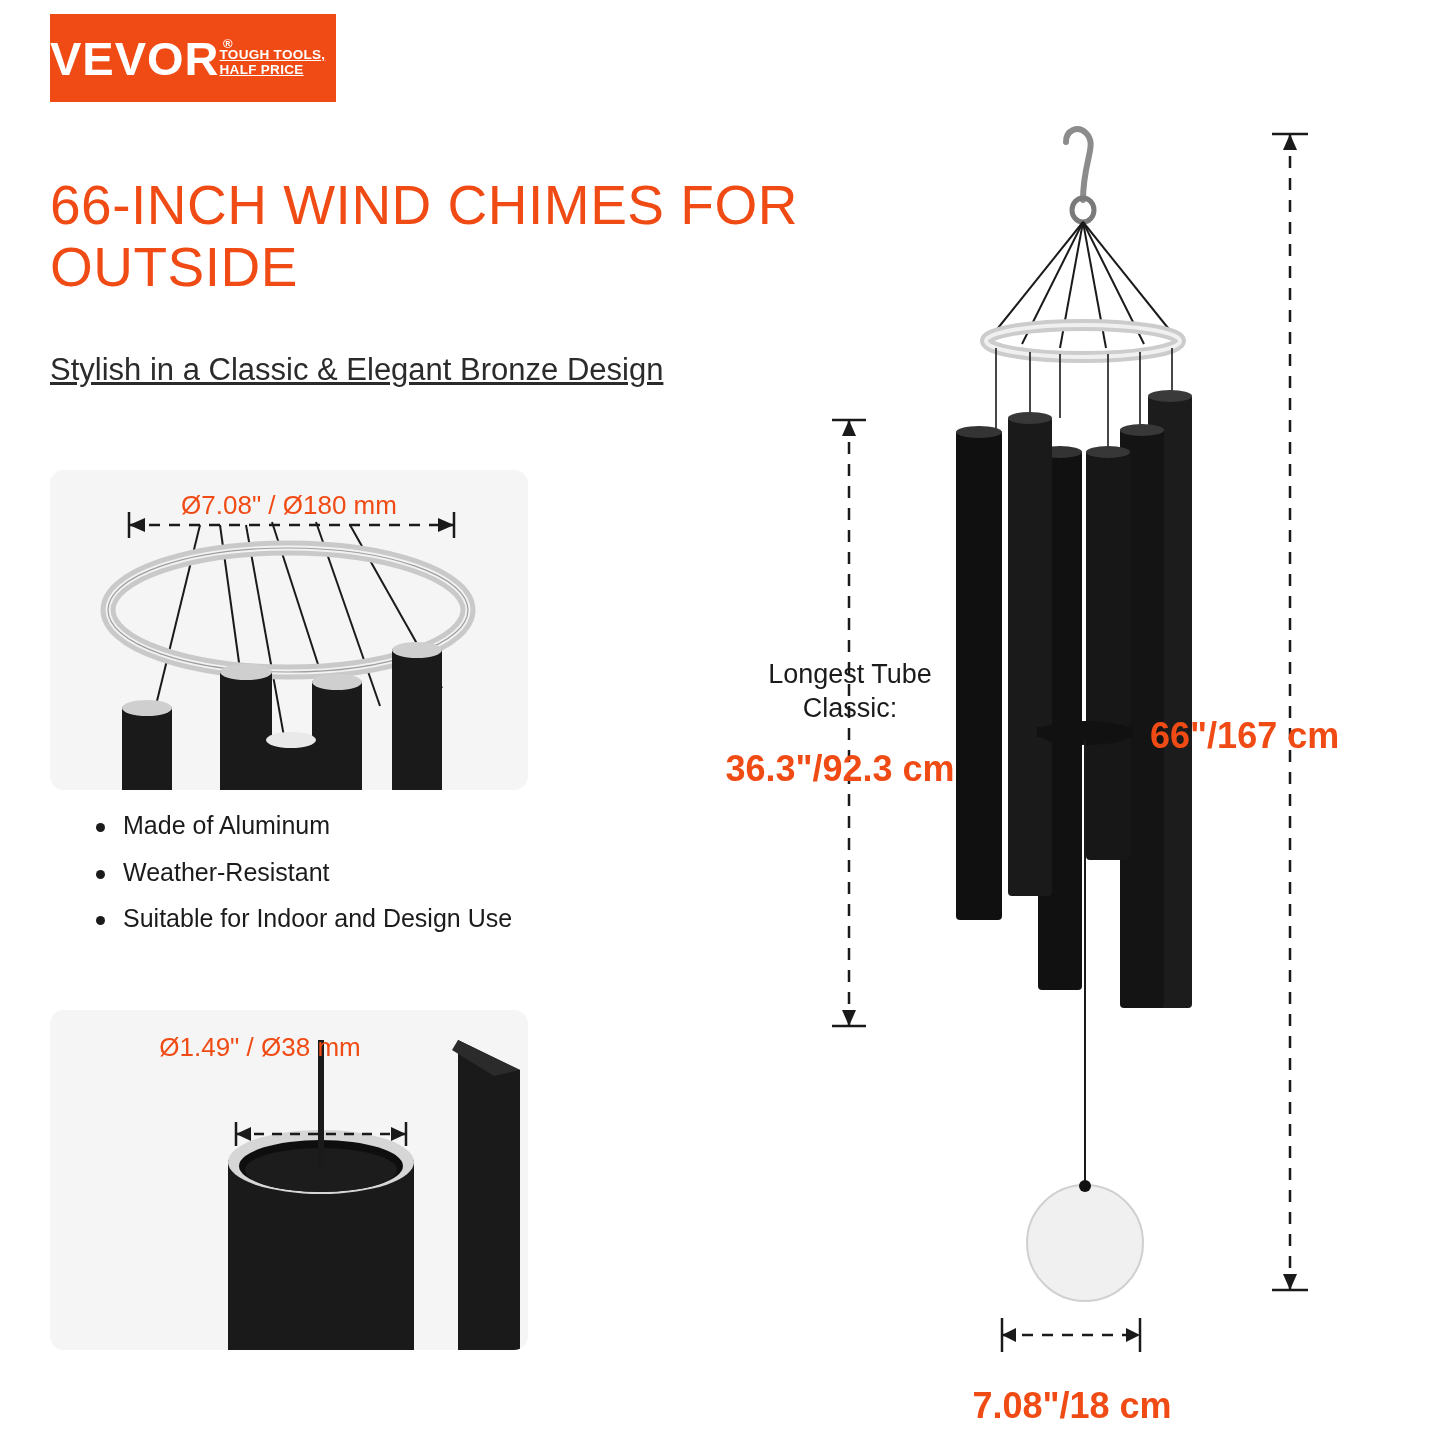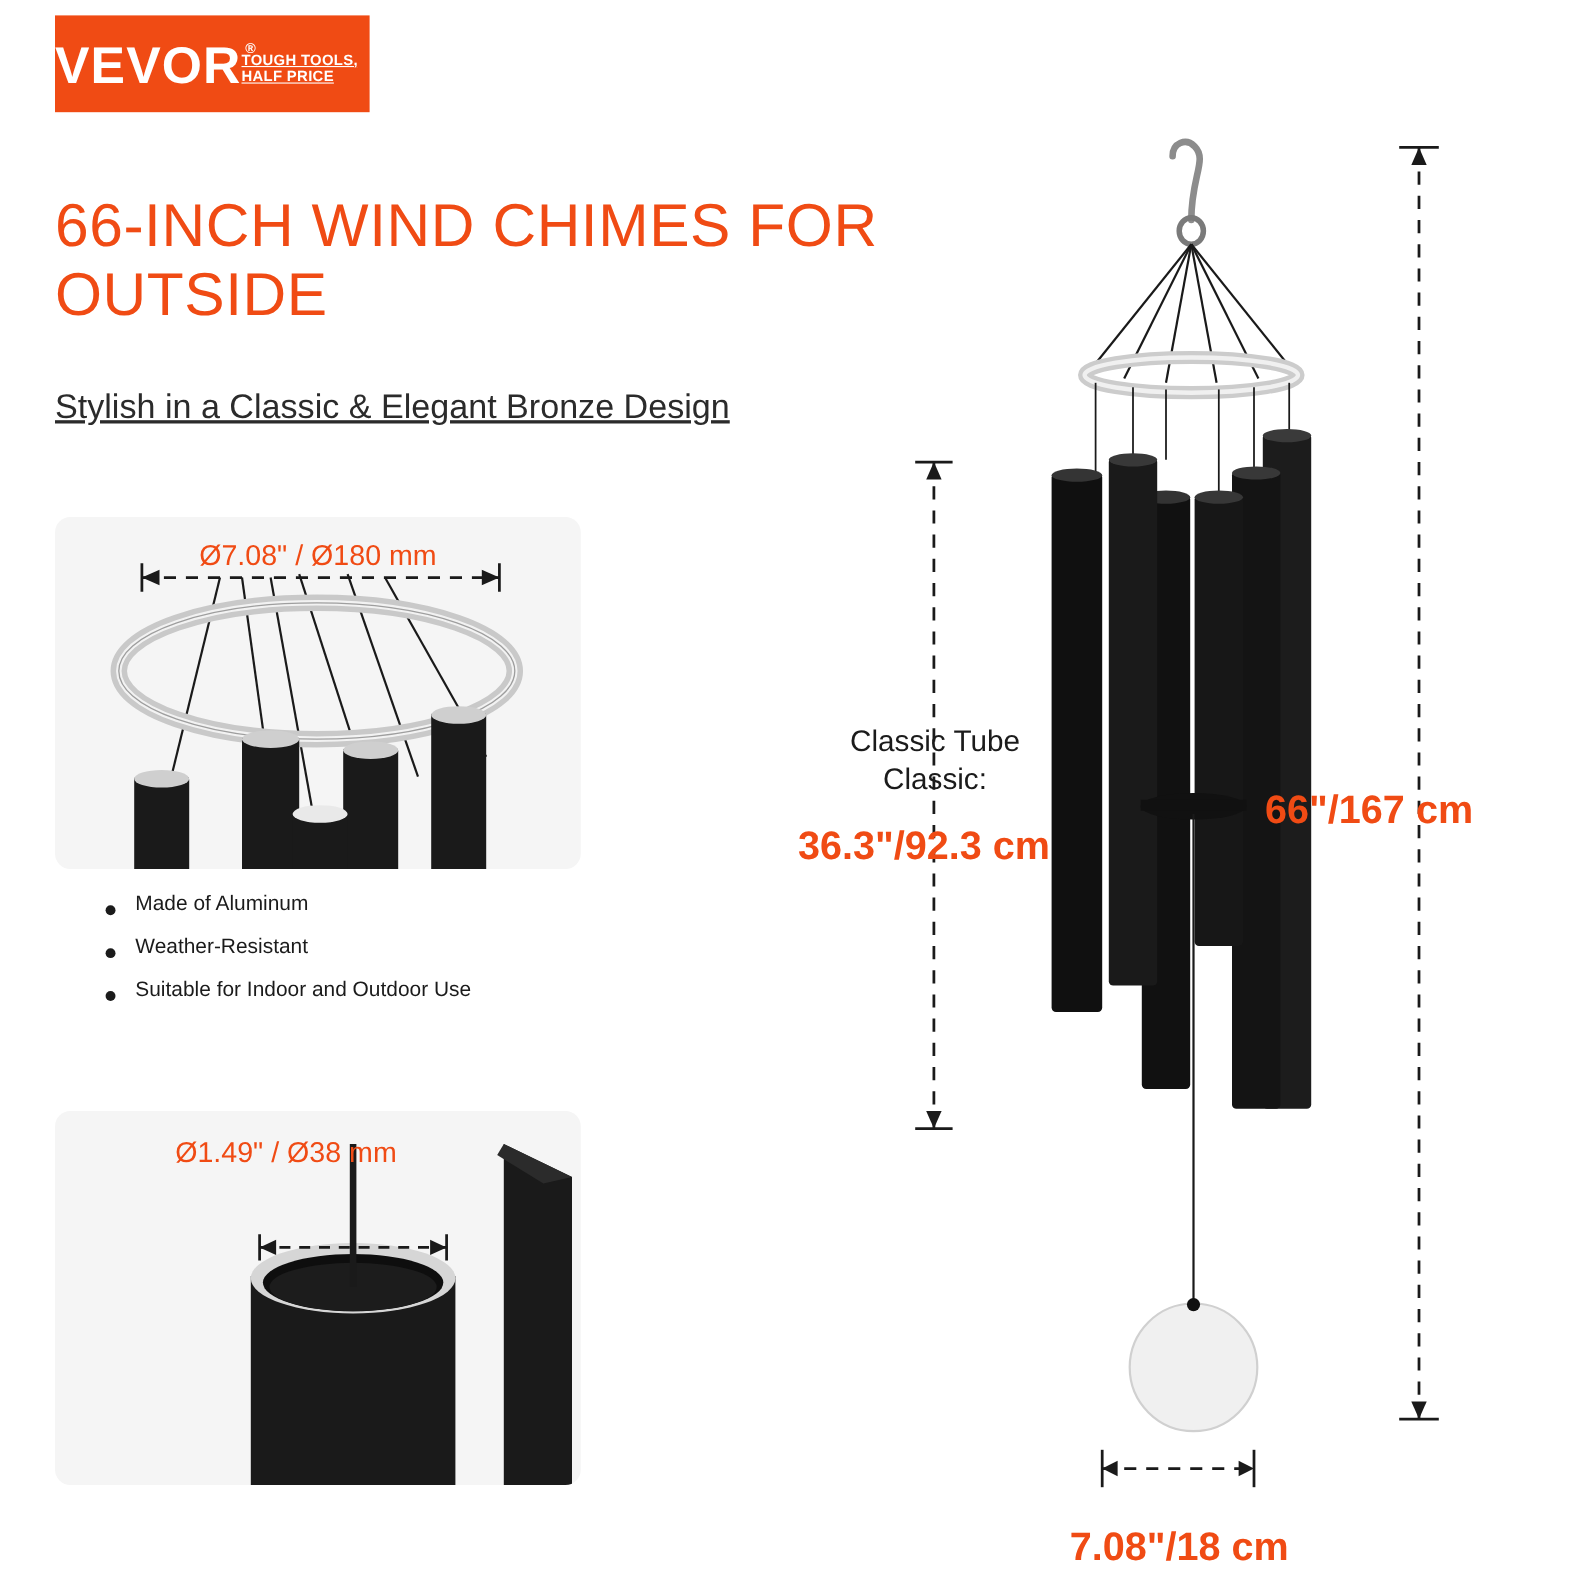--- a/index.html
+++ b/index.html
@@ -44,21 +44,21 @@
   #ring-card{left:50px;top:470px;width:478px;height:320px;}
   #tube-card{left:50px;top:1010px;width:478px;height:340px;}
 
   .dimlabel{
     position:absolute;color:#f04b14;font-size:26px;font-weight:normal;white-space:nowrap;
   }
 
   
   .bullets{position:absolute;left:96px;top:810px;width:420px;}
   .bullet{
-    display:flex;align-items:flex-start;margin-bottom:16px;font-size:19px;color:#1b1b1b;line-height:1.22;
+    display:flex;align-items:flex-start;margin-bottom:16px;font-size:25px;color:#1b1b1b;line-height:1.22;
   }
   .bullet .dot{
     width:9px;height:9px;border-radius:50%;background:#1b1b1b;margin:13px 18px 0 0;flex:none;
   }
 
   
   .meas-title{
     position:absolute;font-size:27px;color:#1b1b1b;text-align:center;line-height:1.25;
   }
   .meas-value{
@@ -127,21 +127,21 @@
     <div class="bullet">
       <span class="dot"></span>
       <span>Made of Aluminum</span>
     </div>
     <div class="bullet">
       <span class="dot"></span>
       <span>Weather-Resistant</span>
     </div>
     <div class="bullet">
       <span class="dot"></span>
-      <span>Suitable for Indoor and Outdoor Use</span>
+      <span>Suitable for Indoor and Design Use</span>
     </div>
   </div>
 
   <div class="card" id="tube-card">
     <svg width="478" height="340" viewBox="0 0 478 340">
 
       <path d="M408 30 L470 60 L470 340 L408 340 Z" fill="#1a1a1a"></path>
       <path d="M408 30 L470 60 L444 66 L402 40 Z" fill="#2b2b2b"></path>
 
       <rect x="178" y="150" width="186" height="190" fill="#1a1a1a"></rect>
@@ -235,21 +235,21 @@
     <g stroke="#1a1a1a" stroke-width="2.5">
       <line x1="1002" y1="1318" x2="1002" y2="1352"></line>
       <line x1="1140" y1="1318" x2="1140" y2="1352"></line>
       <line x1="1002" y1="1335" x2="1140" y2="1335" stroke-dasharray="11 9"></line>
     </g>
     <polygon points="1002,1335 1016,1328 1016,1342" fill="#1a1a1a"></polygon>
     <polygon points="1140,1335 1126,1328 1126,1342" fill="#1a1a1a"></polygon>
   </svg>
 
   <div class="meas-title" style="left:700px;top:658px;width:300px;">
-    <div>Classic Tube</div>
+    <div>Longest Tube</div>
     <div>Classic:</div>
   </div>
   <div class="meas-value" style="left:660px;top:748px;width:360px;">36.3"/92.3 cm</div>
 
   <div class="meas-value" style="left:1150px;top:715px;width:290px;text-align:left;">66"/167 cm</div>
 
   <div class="meas-value" style="left:941px;top:1385px;width:262px;">7.08"/18 cm</div>
 
 </div>
 

